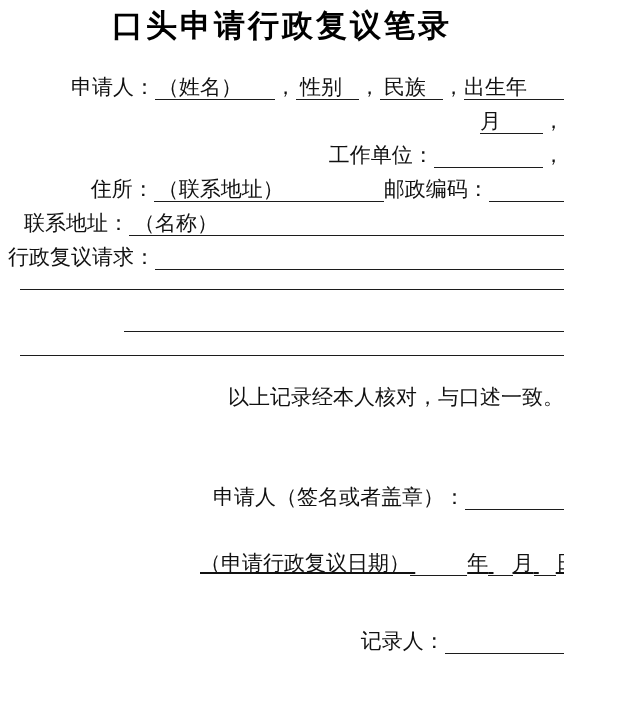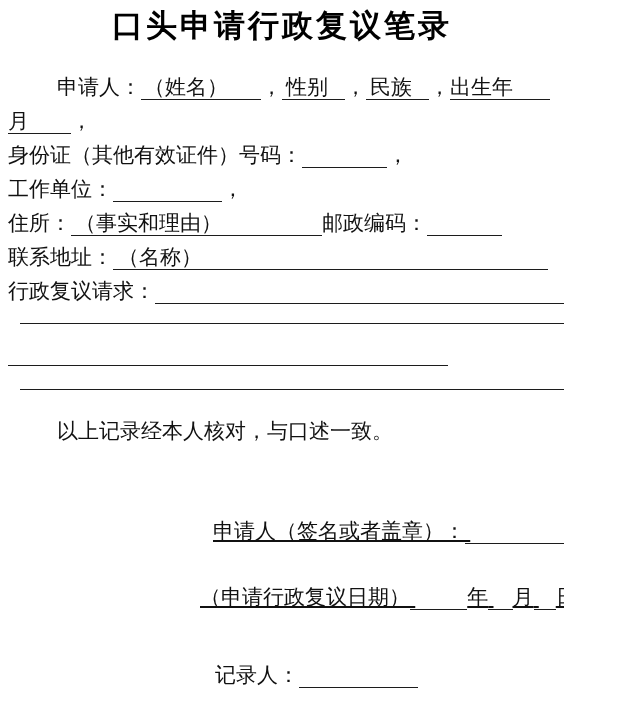--- a/index.html
+++ b/index.html
@@ -23,20 +23,21 @@
     font-weight: 700;
     font-size: 31px;
     letter-spacing: 3px;
     color: #000000;
   }
   .line {
     height: 34px;
     line-height: 34px;
     padding-left: 8px;
     white-space: nowrap;
+    text-align: right;
   }
   .indent { padding-left: 57px; }
   .first { margin-top: 10px; }
   .blank { border-bottom: 1px solid #1c1c1c; }
   
   .b-name   { padding-left: 3px;  padding-right: 33px; }
   .b-gender { padding-left: 4px;  padding-right: 17px; }
   .b-eth    { padding-left: 4px;  padding-right: 17px; }
   .b-birth  { padding-right: 37px; }
   .b-month  { padding-right: 42px; }
@@ -56,49 +57,46 @@
   .rule {
     height: 0;
     border-top: 1px solid #1c1c1c;
     width: 555px;
     margin-left: 20px;
   }
   .rule-1 { margin-top: 15px; }
   .rule-2 { margin-top: 19px; }
   .facts-line   { margin-top: 12px; }
   .confirm-line { margin-top: 24px; }
-  .sig-line     { margin-top: 66px; padding-left: 213px; text-decoration: underline; }
+  .sig-line     { margin-top: 66px; padding-left: 213px; }
   .date-line    { margin-top: 32px; padding-left: 200px; text-decoration: underline; }
   .rec-line     { margin-top: 44px; padding-left: 215px; }
 </style>
 </head>
 <body>
 
 <div class="page">
 
   <div class="doc-title">口头申请行政复议笔录</div>
 
   <div class="line indent first">
     <span>申请人：</span><span class="blank b-name">（姓名）</span><span>，</span><span class="blank b-gender">性别</span><span>，</span><span class="blank b-eth">民族</span><span>，</span><span class="blank b-birth">出生年</span>
   </div>
 
   <div class="line">
     <span class="blank b-month">月</span><span>，</span>
   </div>
 
-  <div class="line">
-    <span>身份证（其他有效证件）号码：</span><span class="blank b-id">&nbsp;</span><span>，</span>
-  </div>
 
   <div class="line">
     <span>工作单位：</span><span class="blank b-emp">&nbsp;</span><span>，</span>
   </div>
 
   <div class="line">
-    <span>住所：</span><span class="blank b-addr">（事实和理由）</span><span>邮政编码：</span><span class="blank b-post">&nbsp;</span>
+    <span>住所：</span><span class="blank b-addr">（联系地址）</span><span>邮政编码：</span><span class="blank b-post">&nbsp;</span>
   </div>
 
 
   <div class="line">
     <span>联系地址：</span><span class="blank b-resp">（名称）</span>
   </div>
 
   <div class="line">
     <span>行政复议请求：</span><span class="blank b-req">&nbsp;</span>
   </div>

